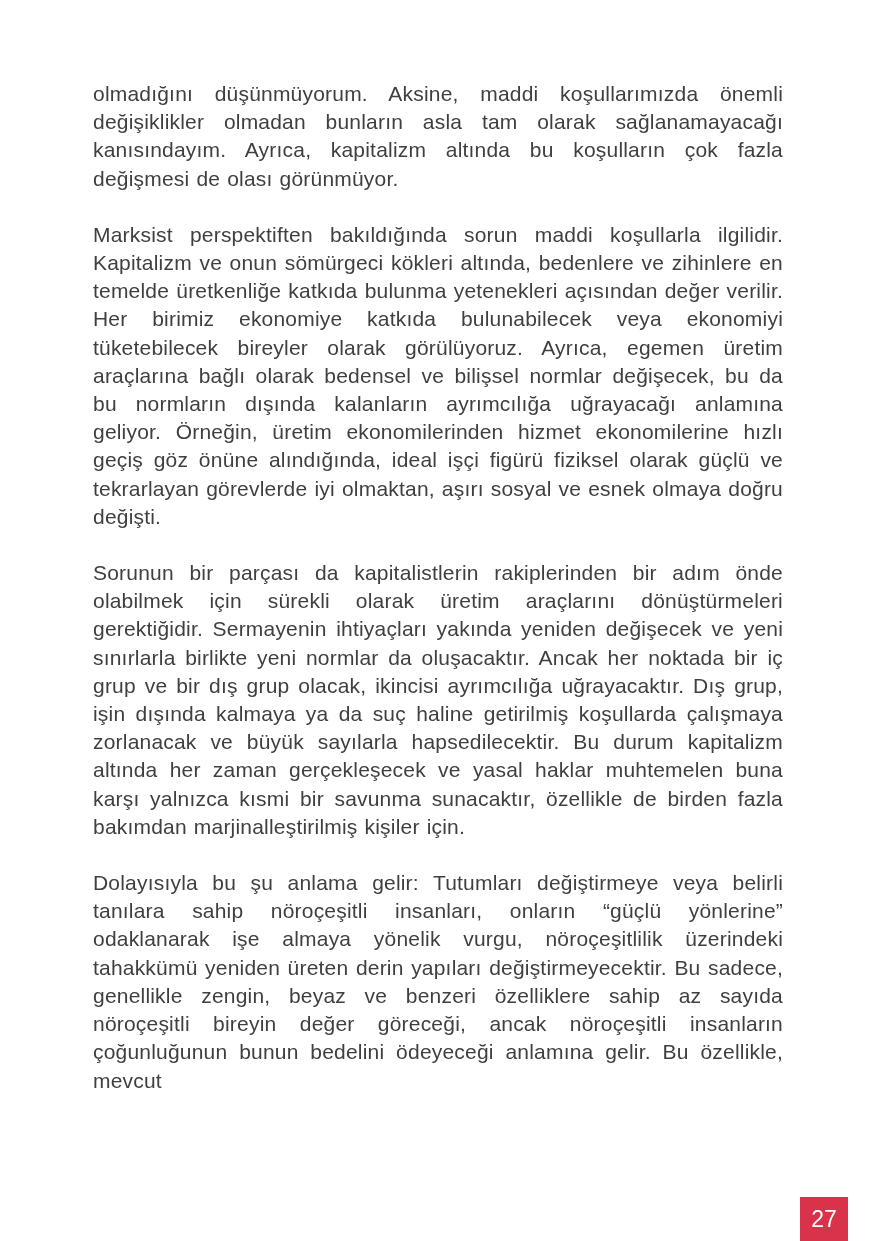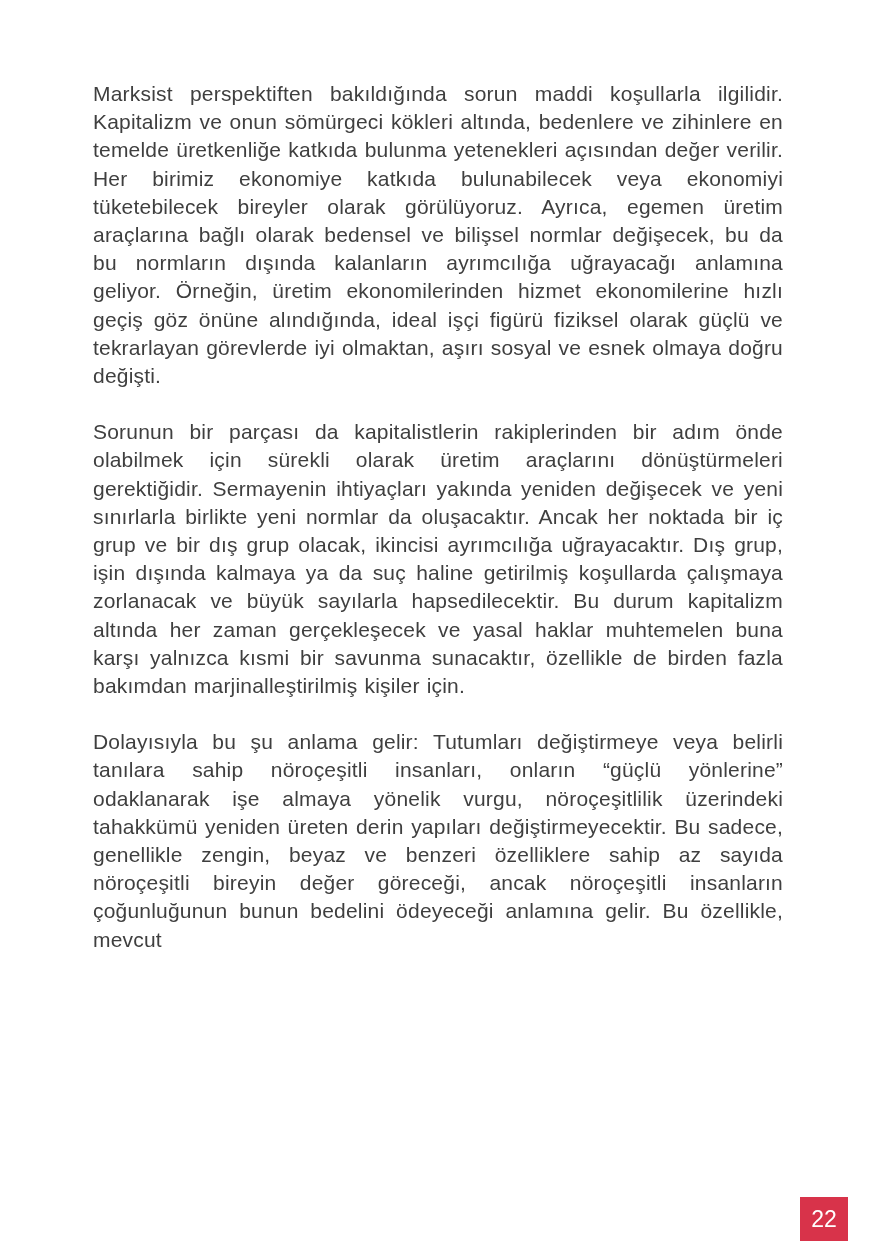--- a/index.html
+++ b/index.html
@@ -56,22 +56,23 @@
     font-size: 23px;
     font-weight: 400;
   }
 </style>
 </head>
 <body>
 
 <div class="page">
 
   <div class="page-content">
+    <p>olmadığını düşünmüyorum. Aksine, maddi koşullarımızda önemli değişiklikler olmadan bunların asla tam olarak sağlanamayacağı kanısındayım. Ayrıca, kapitalizm altında bu koşulların çok fazla değişmesi de olası görünmüyor.</p>
     <p>Marksist perspektiften bakıldığında sorun maddi koşullarla ilgilidir. Kapitalizm ve onun sömürgeci kökleri altında, bedenlere ve zihinlere en temelde üretkenliğe katkıda bulunma yetenekleri açısından değer verilir. Her birimiz ekonomiye katkıda bulunabilecek veya ekonomiyi tüketebilecek bireyler olarak görülüyoruz. Ayrıca, egemen üretim araçlarına bağlı olarak bedensel ve bilişsel normlar değişecek, bu da bu normların dışında kalanların ayrımcılığa uğrayacağı anlamına geliyor. Örneğin, üretim ekonomilerinden hizmet ekonomilerine hızlı geçiş göz önüne alındığında, ideal işçi figürü fiziksel olarak güçlü ve tekrarlayan görevlerde iyi olmaktan, aşırı sosyal ve esnek olmaya doğru değişti.</p>
     <p>Sorunun bir parçası da kapitalistlerin rakiplerinden bir adım önde olabilmek için sürekli olarak üretim araçlarını dönüştürmeleri gerektiğidir. Sermayenin ihtiyaçları yakında yeniden değişecek ve yeni sınırlarla birlikte yeni normlar da oluşacaktır. Ancak her noktada bir iç grup ve bir dış grup olacak, ikincisi ayrımcılığa uğrayacaktır. Dış grup, işin dışında kalmaya ya da suç haline getirilmiş koşullarda çalışmaya zorlanacak ve büyük sayılarla hapsedilecektir. Bu durum kapitalizm altında her zaman gerçekleşecek ve yasal haklar muhtemelen buna karşı yalnızca kısmi bir savunma sunacaktır, özellikle de birden fazla bakımdan marjinalleştirilmiş kişiler için.</p>
     <p>Dolayısıyla bu şu anlama gelir: Tutumları değiştirmeye veya belirli tanılara sahip nöroçeşitli insanları, onların “güçlü yönlerine” odaklanarak işe almaya yönelik vurgu, nöroçeşitlilik üzerindeki tahakkümü yeniden üreten derin yapıları değiştirmeyecektir. Bu sadece, genellikle zengin, beyaz ve benzeri özelliklere sahip az sayıda nöroçeşitli bireyin değer göreceği, ancak nöroçeşitli insanların çoğunluğunun bunun bedelini ödeyeceği anlamına gelir. Bu özellikle, mevcut</p>
   </div>
 
   <div class="page-number-badge">
-    <span>22</span>
+    <span>27</span>
   </div>
 
 </div>
 
 </body></html>

